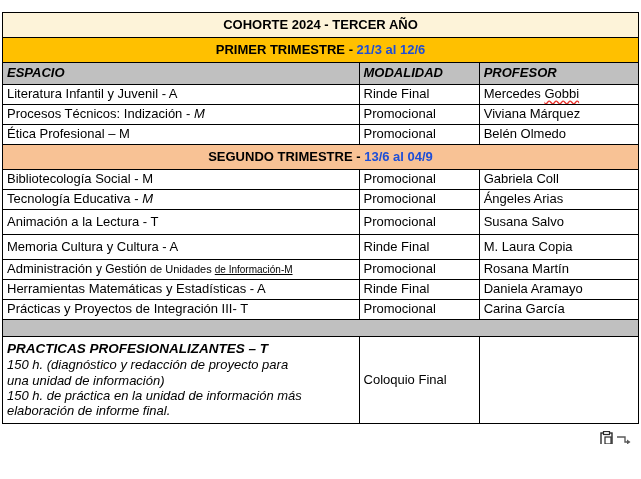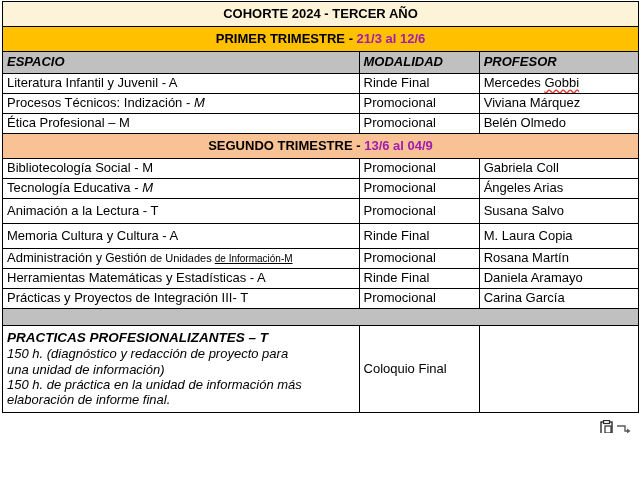--- a/index.html
+++ b/index.html
@@ -12,21 +12,21 @@
     height: 479px;
     overflow: hidden;
     font-family: "Liberation Sans", sans-serif;
     color: #000000;
     position: relative;
   }
 
   #sheet {
     position: absolute;
     left: 0;
-    top: 0;
+    top: 11px;
     width: 641px;
     height: 433px;
     background: #ffffff;
   }
 
   table.schedule {
     border-collapse: collapse;
     table-layout: fixed;
     width: 637px;
     margin: 1px 0 0 2px;
@@ -64,21 +64,21 @@
     height: 24px;
   }
   td.banner-tri-2,
   td.banner-tri-3 {
     background: #f8c295;
     text-align: center;
     font-weight: bold;
     font-size: 13.5px;
     height: 24px;
   }
-  .tri-date { color: #a21caf; }
+  .tri-date { color: #1d4ed8; }
 
   td.hdr {
     background: #c0c0c0;
     font-weight: bold;
     font-style: italic;
     font-size: 13.5px;
     height: 21px;
   }
 
   td.spacer {

